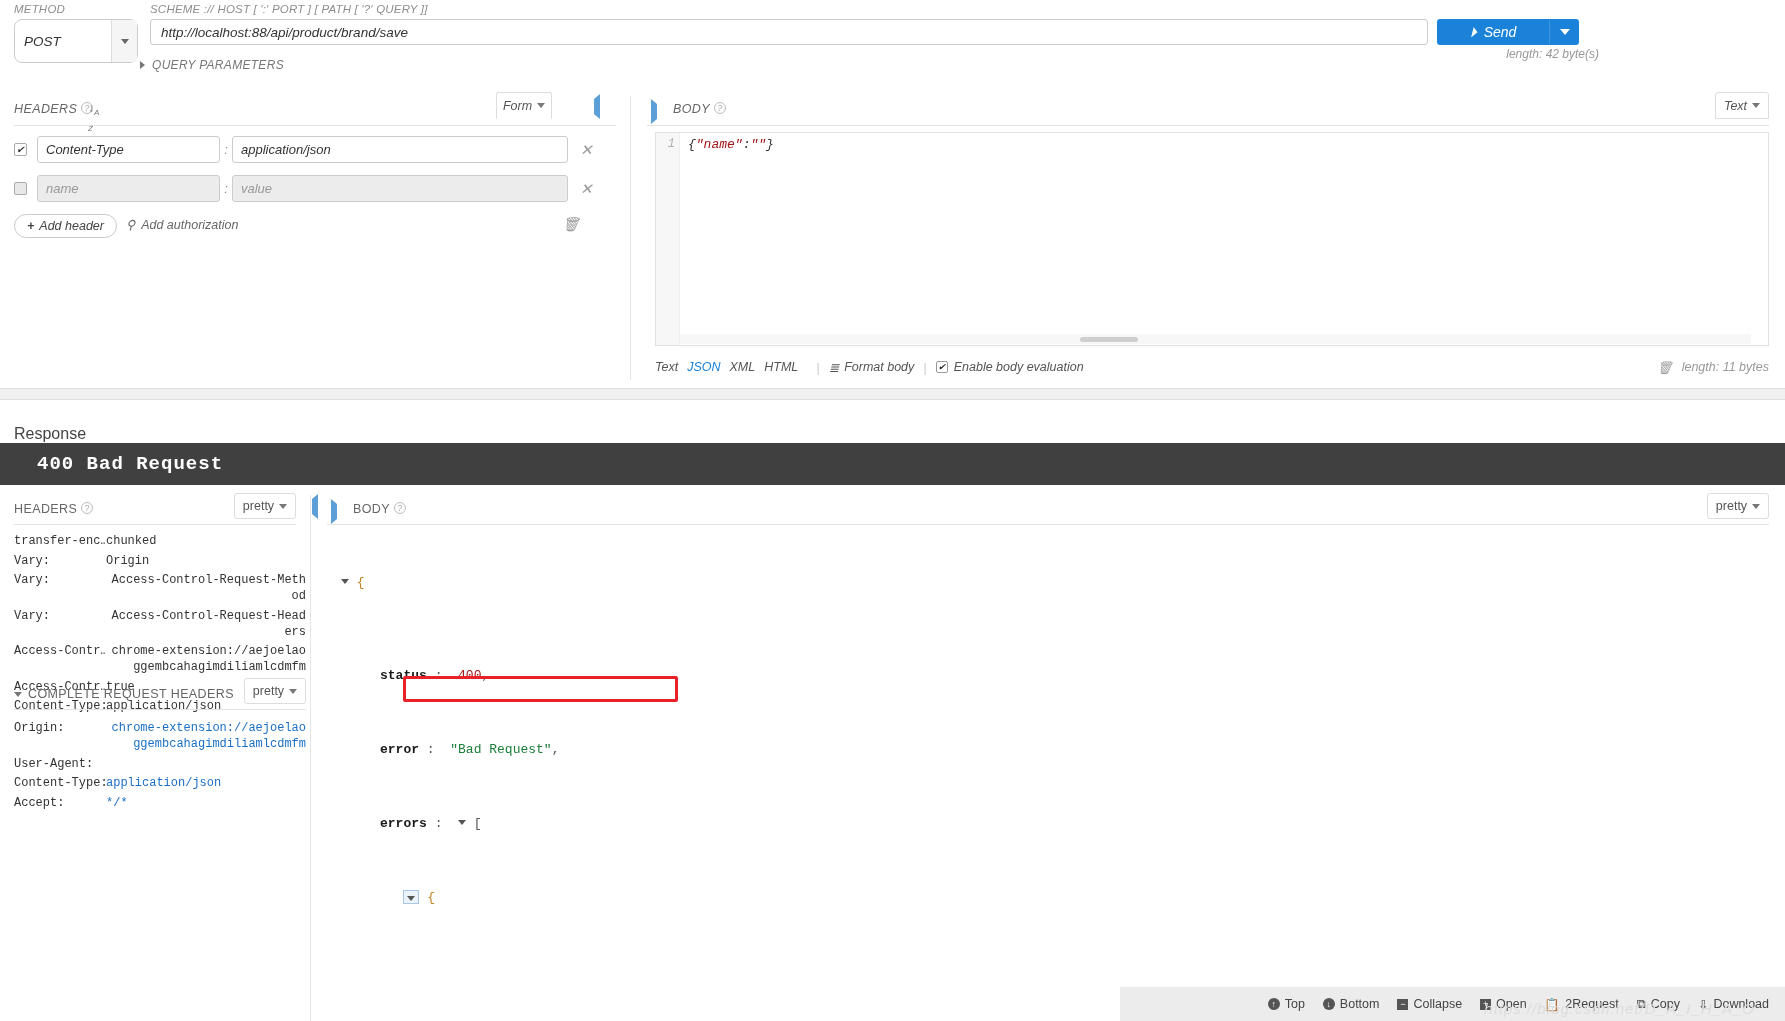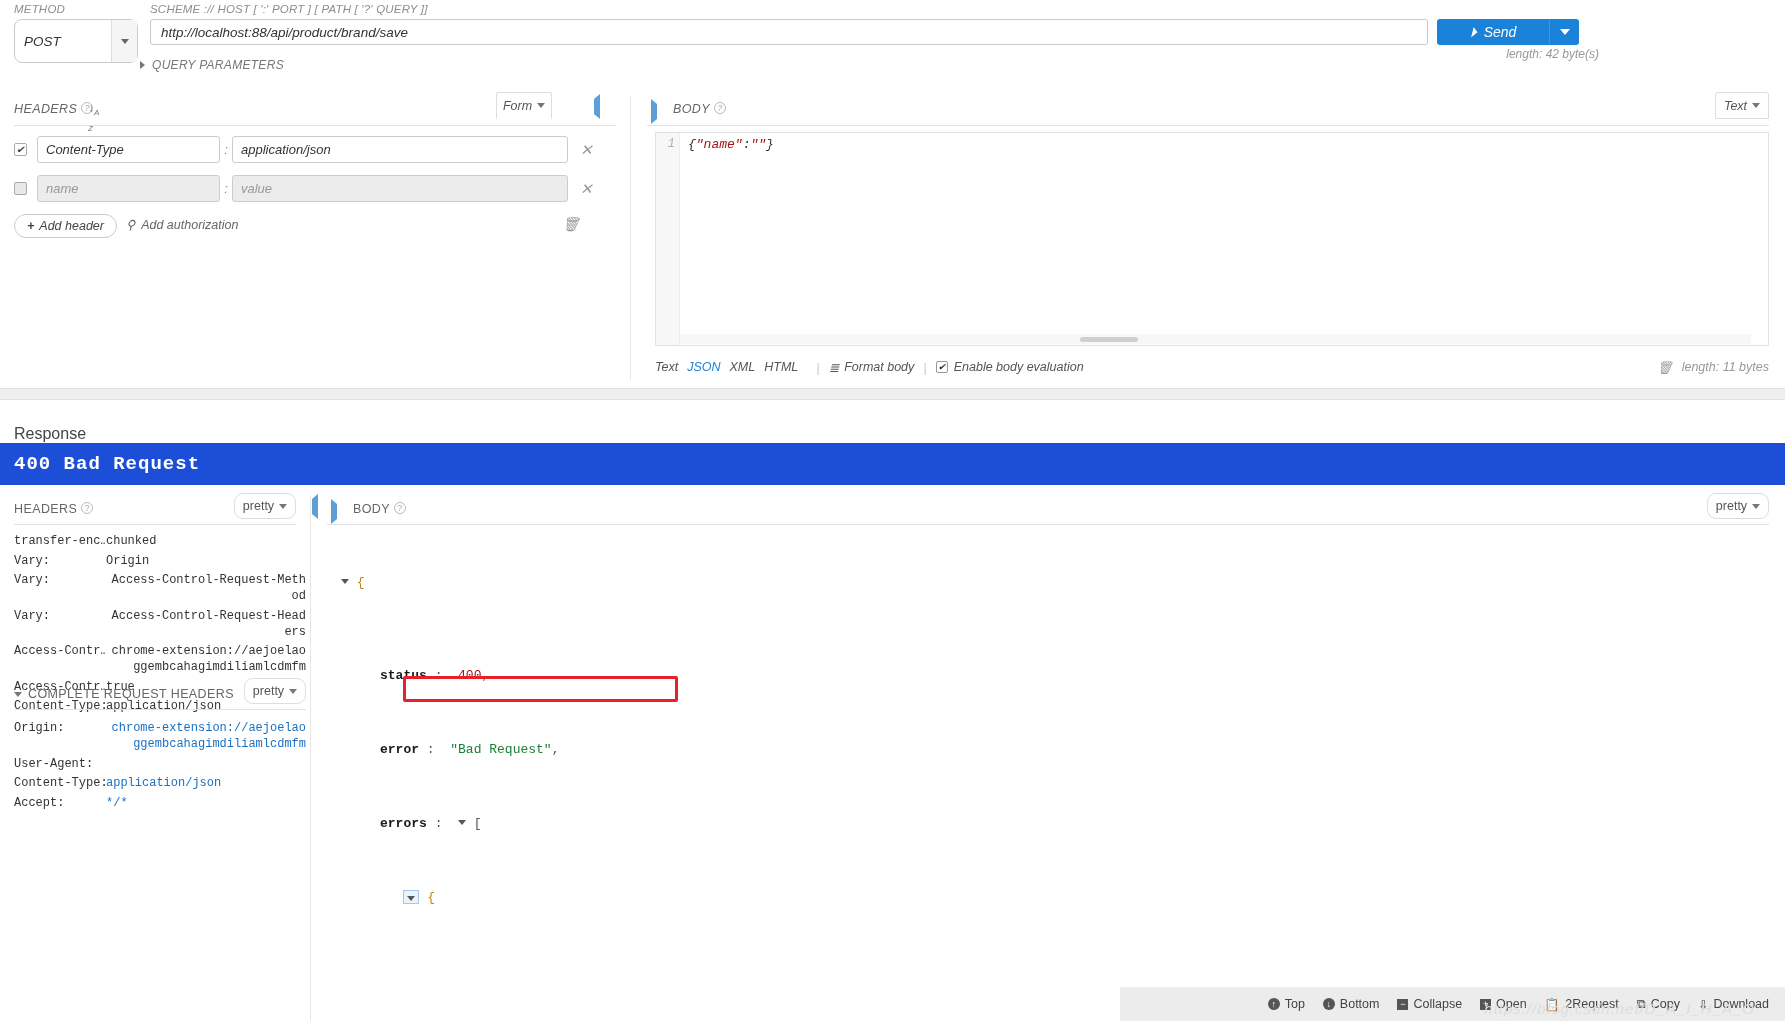--- a/index.html
+++ b/index.html
@@ -129,32 +129,32 @@
   #body-foot-right { margin-left:auto; display:flex; align-items:center; gap:9px; font-size:12.5px; color:#999; }
 
   
   #pane-gap { position:absolute; left:0; top:388px; width:100%; height:12px; background:#f0f0f0; border-top:1px solid #e0e0e0; border-bottom:1px solid #e0e0e0; }
 
   
   #response-pane { position:absolute; left:0; top:400px; right:0; bottom:0; }
   #response-title { position:absolute; left:14px; top:12px; font-size:16px; color:#444;margin-top:13px; }
   #cache-info { position:absolute; right:16px; top:18px; font-size:12px; color:#999;margin-top:44px; }
   #status-bar {
-    position:absolute; left:0; top:43px; right:0; height:42px; background:#1d4ed8;
-    display:flex; align-items:center;
+    position:absolute; left:0; top:43px; right:0; height:42px; background:#404040;
+    display:flex; align-items:center;padding-left:23px;
   }
   #status-text { color:#fff; font-size:19px; font-weight:bold; padding-left:14px; letter-spacing:1px;
     font-family:"Liberation Mono", monospace; }
 
   
   #resp-headers { position:absolute; left:0; top:95px; width:310px; bottom:0; }
   #rh-head { position:relative; height:30px; margin:0 14px; border-bottom:1px solid #e3e3e3; }
   #rh-title { position:absolute; left:0; top:7px; font-size:12.5px; color:#666; letter-spacing:.4px; }
   .pretty-dd {
-    width:62px; height:26px; border:1px solid #ddd; border-radius:9px; background:#fff;
+    width:62px; height:26px; border:1px solid #ddd; border-radius:3px; background:#fff;
     display:flex; align-items:center; justify-content:center; gap:5px;
     font-size:12.5px; color:#555; cursor:pointer;
   }
   #rh-pretty { position:absolute; right:0; top:-2px; }
   #rh-collapse { position:absolute; right:-22px; top:4px; cursor:pointer; }
 
   .kvlist { position:absolute; left:14px; top:38px; width:292px; font-size:12px; }
   .kvrow { display:flex; margin-bottom:3.5px; line-height:16px; }
   .kvrow .k { width:92px; flex-shrink:0; color:#333; white-space:nowrap; overflow:hidden; }
   .kvrow .v { color:#333; word-break:break-all;text-align:right; }

